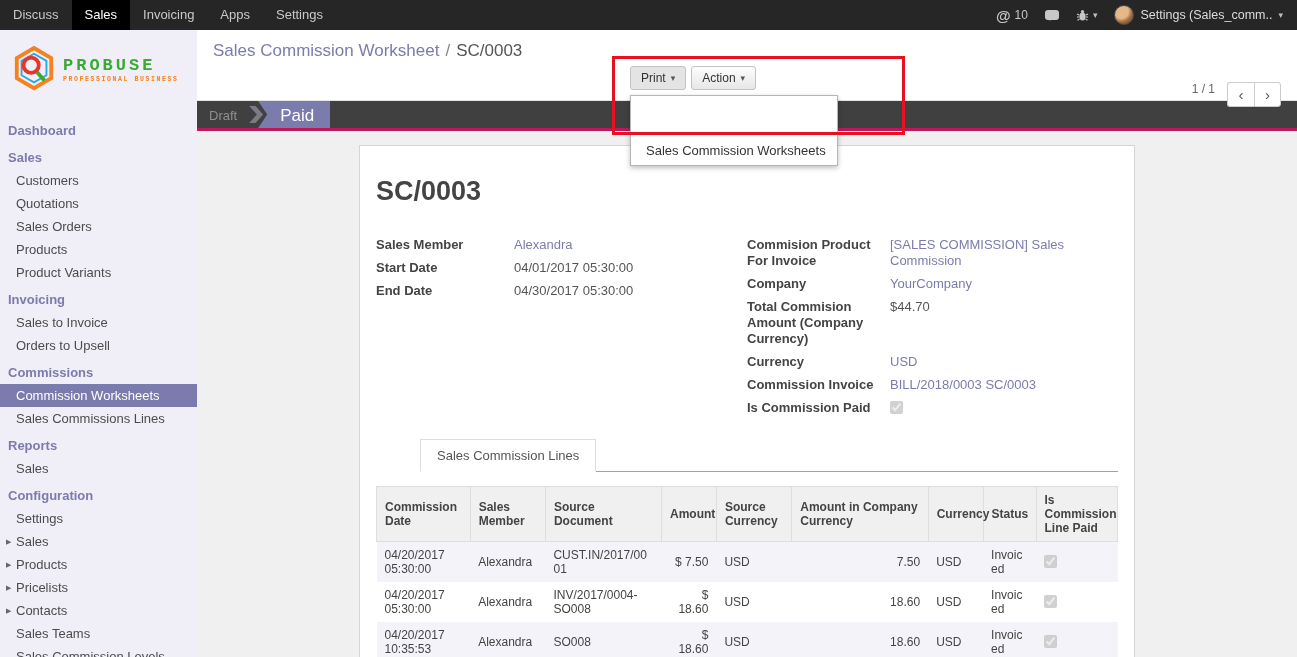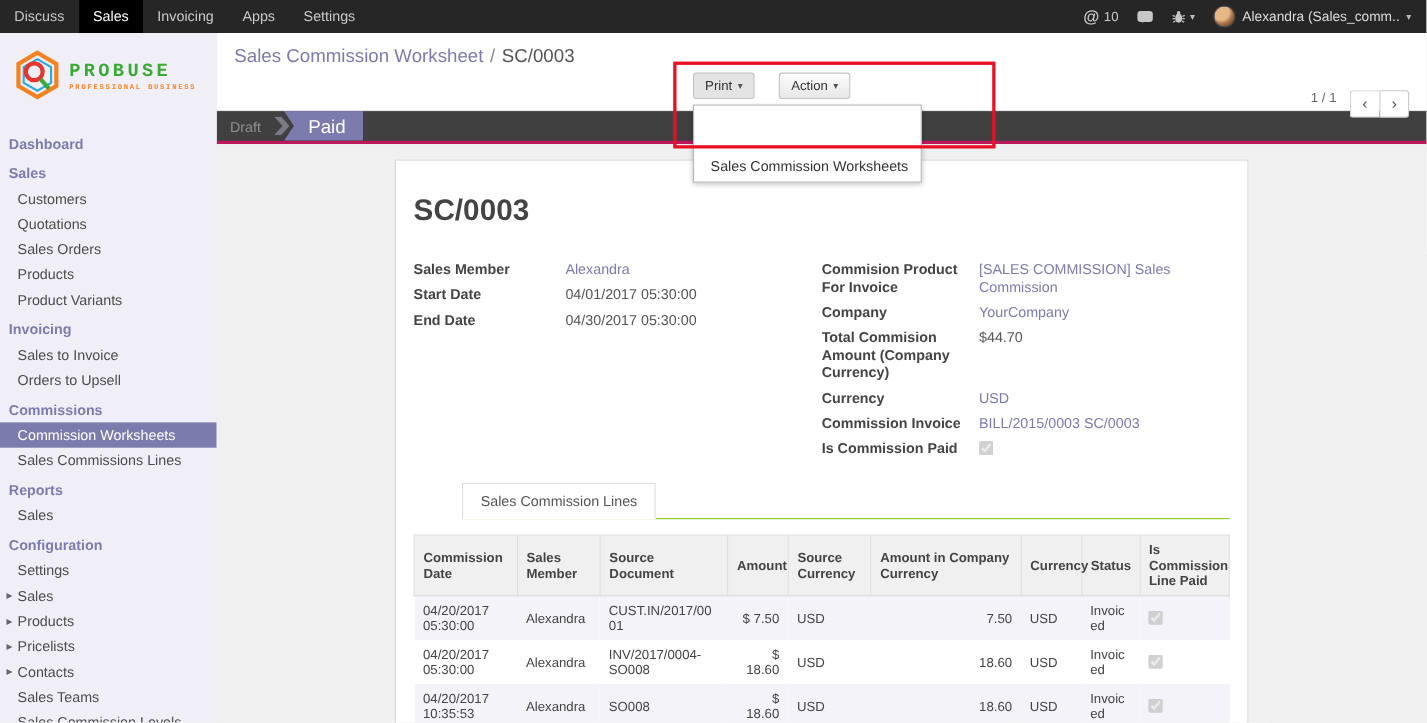--- a/index.html
+++ b/index.html
@@ -40,21 +40,21 @@
   .side-item .tri { position:absolute; left:6px; top:8px; font-size:7px; color:#666; }
 
   
   .main { position:absolute; top:30px; left:197px; right:0; bottom:0; display:flex; flex-direction:column; }
 
   .control-panel { position:relative; height:70px; background:#fff; z-index:5; flex:none; }
   .breadcrumb { position:absolute; left:16px; top:11px; font-size:17px; color:#555; white-space:nowrap; }
   .bc-link { color:var(--accent,#7c7bad); cursor:pointer; }
   .bc-sep { color:#888; margin:0 6px; }
   .bc-current { color:#555; }
-  .cp-buttons { position:absolute; left:433px; top:36px; display:flex; gap:22px; }
+  .cp-buttons { position:absolute; left:433px; top:36px; display:flex; gap:5px; }
   .btn { font-family:inherit; font-size:12px; color:#333; background:linear-gradient(#fdfdfd,#e7e7e7);
          border:1px solid #c3c3c3; border-radius:3px; padding:4px 10px; cursor:pointer; display:flex; align-items:center; gap:5px; }
   .btn.open { background:#e4e4e4; }
   .btn .caret { color:#555; }
   .dropdown { position:absolute; left:433px; top:65px; width:208px; background:#fff; border:1px solid #b6b6b6;
               box-shadow:0 2px 5px rgba(0,0,0,.25); z-index:15; }
   .dropdown-item { font-size:13px; color:#333; padding:7px 15px; cursor:pointer; white-space:nowrap;margin-top:40px; }
   .pager { position:absolute; right:16px; top:52px; display:flex; gap:12px; }
   .pager-count { font-size:12px; color:#666; }
   .pager-btns { display:flex; }
@@ -126,21 +126,21 @@
       <span class="tb-icon">
         <svg width="13" height="13" viewBox="0 0 13 13">
           <ellipse cx="6.5" cy="7.6" rx="3.1" ry="4" fill="#c7c7c7"></ellipse>
           <circle cx="6.5" cy="2.6" r="1.6" fill="#c7c7c7"></circle>
           <path d="M1 5l2.2 1M1 8h2.2M1.5 11.2l2-1.2M12 5l-2.2 1M12 8H9.8M11.5 11.2l-2-1.2" stroke="#c7c7c7" stroke-width="1.1" fill="none"></path>
         </svg>
         <span class="caret">▾</span>
       </span>
       <span class="tb-user">
         <span class="avatar"></span>
-        <span class="user-label">Alexandra (Sales_comm..</span>
+        <span class="user-label">Settings (Sales_comm..</span>
         <span class="caret">▾</span>
       </span>
     </div>
   </header>
 
   <aside class="sidebar">
     <div class="logo">
       <svg width="44" height="50" viewBox="0 0 46 52">
         <polygon points="23,3 41,13.5 41,34.5 23,45 5,34.5 5,13.5" fill="none" stroke="#f5821f" stroke-width="4"></polygon>
         <polygon points="23,9 36,16.5 36,31.5 23,39 10,31.5 10,16.5" fill="none" stroke="#29abe2" stroke-width="2"></polygon>
@@ -260,21 +260,21 @@
             <div class="field">
               <span class="f-label">Total Commision Amount (Company Currency)</span>
               <span class="f-value">$44.70</span>
             </div>
             <div class="field">
               <span class="f-label">Currency</span>
               <span class="f-value link">USD</span>
             </div>
             <div class="field">
               <span class="f-label">Commission Invoice</span>
-              <span class="f-value link">BILL/2015/0003 SC/0003</span>
+              <span class="f-value link">BILL/2018/0003 SC/0003</span>
             </div>
             <div class="field">
               <span class="f-label">Is Commission Paid</span>
               <span class="f-value">
                 <input type="checkbox" disabled="" checked="" style="">
               </span>
             </div>
           </div>
         </div>
 

